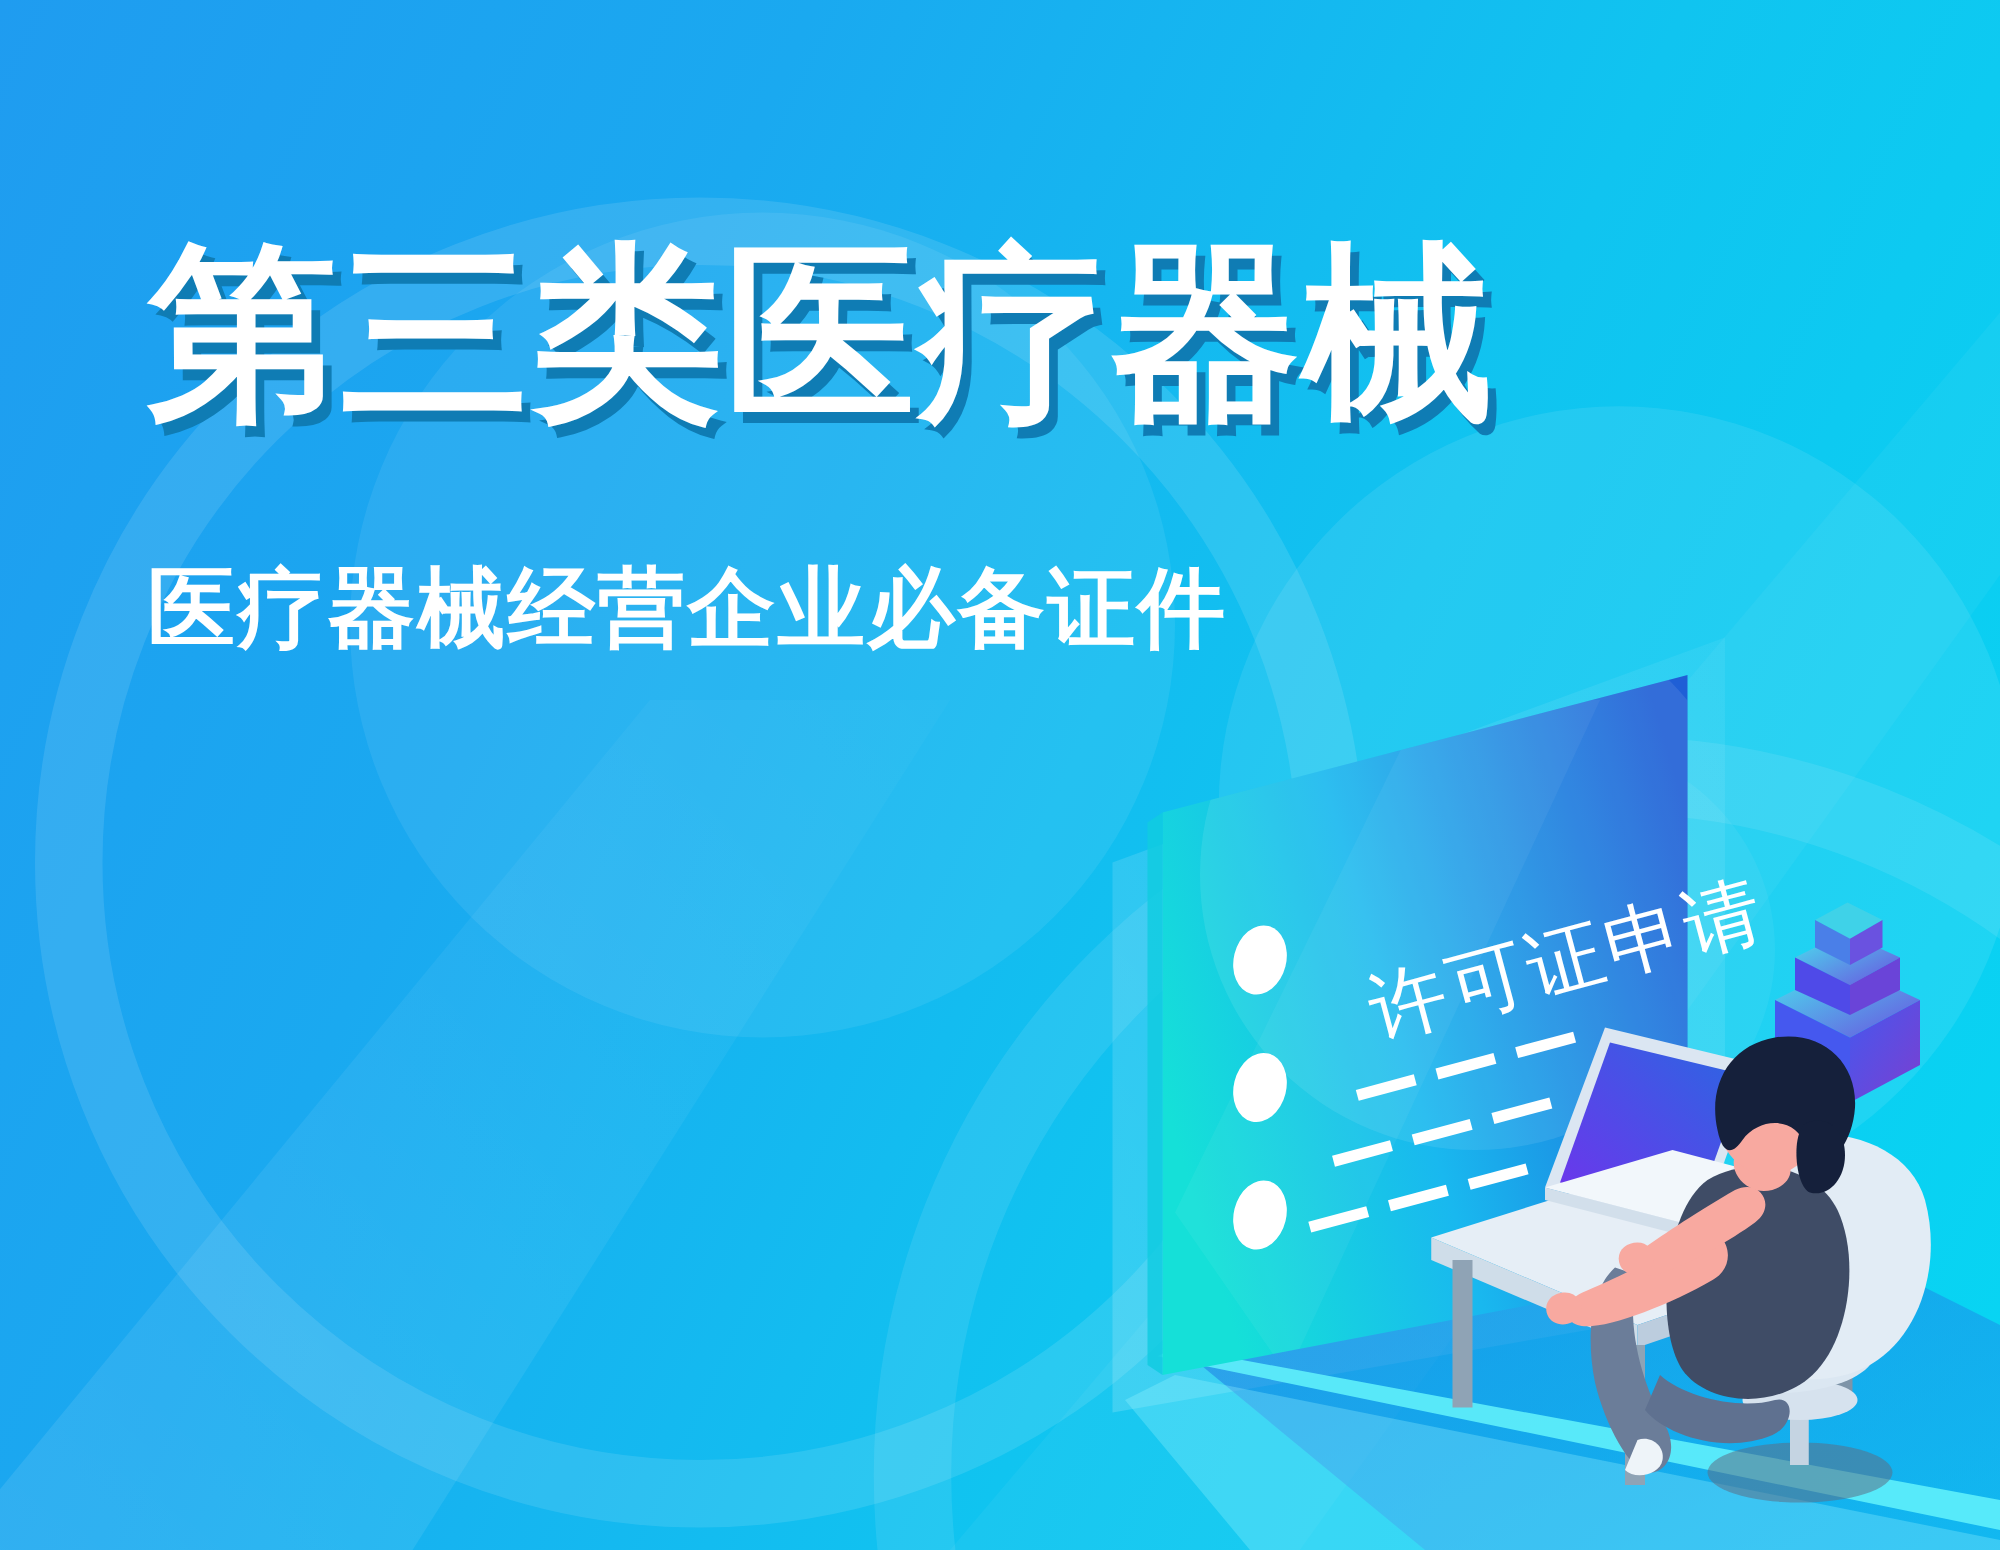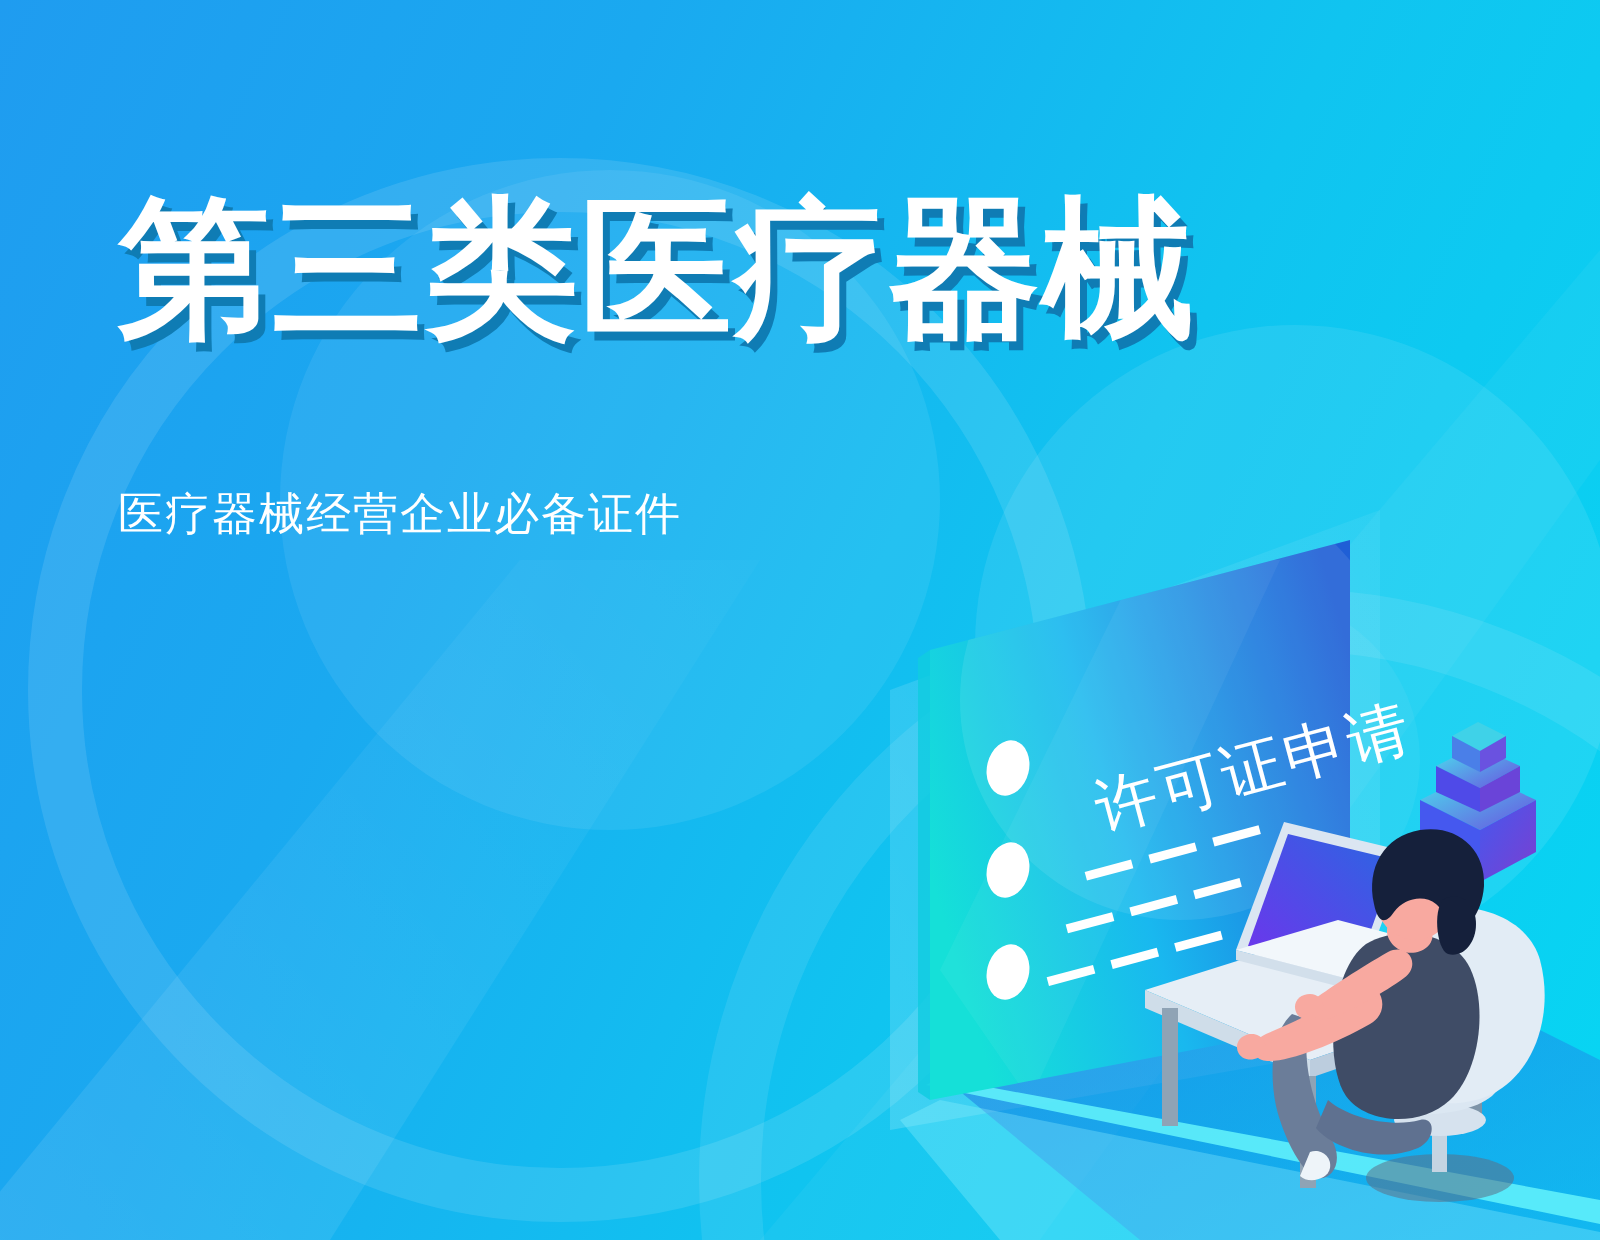--- a/index.html
+++ b/index.html
@@ -16,27 +16,28 @@
   
   .text-block{position:absolute;left:118px;top:170px;width:1150px;z-index:6;}
   .title-line{
     color:#ffffff;
     font-size:152px;
     line-height:196px;
     font-weight:bold;
     letter-spacing:2px;
     white-space:nowrap;
     text-shadow:7px 9px 0 #0f7cb4;
+    font-family:Liberation Serif, serif;
   }
   .subtitle{
-    margin-top:112px;
+    margin-top:84px;
     color:#ffffff;
-    font-size:45px;
+    font-size:70px;
     line-height:72px;
-    font-weight:400;
+    font-weight:700;
     letter-spacing:2px;
     white-space:nowrap;
   }
 
   
   .illus{position:absolute;left:880px;top:500px;width:720px;height:740px;z-index:5;}
   .illus svg{position:absolute;left:0;top:0;}
 </style>
 </head>
 <body>

